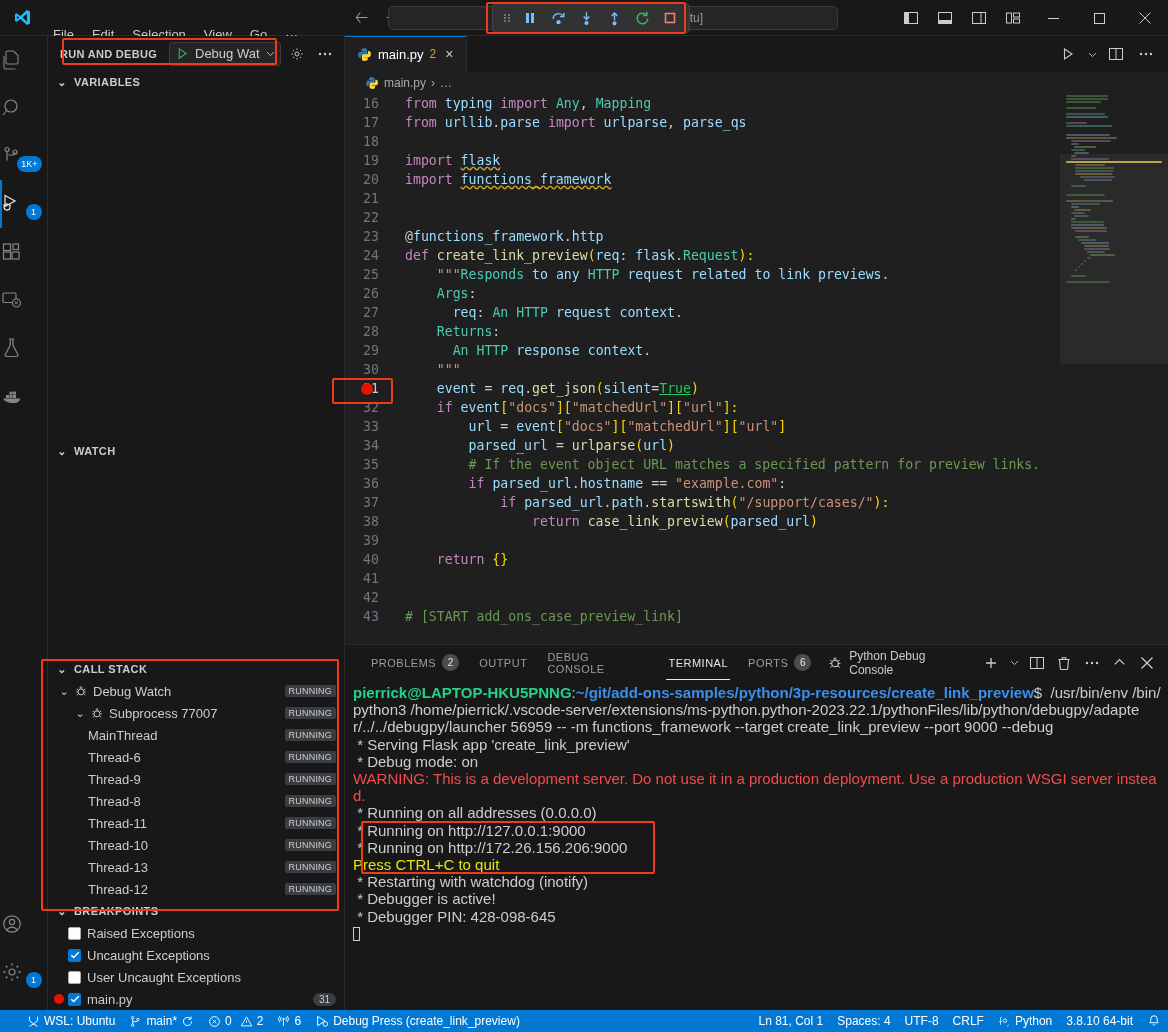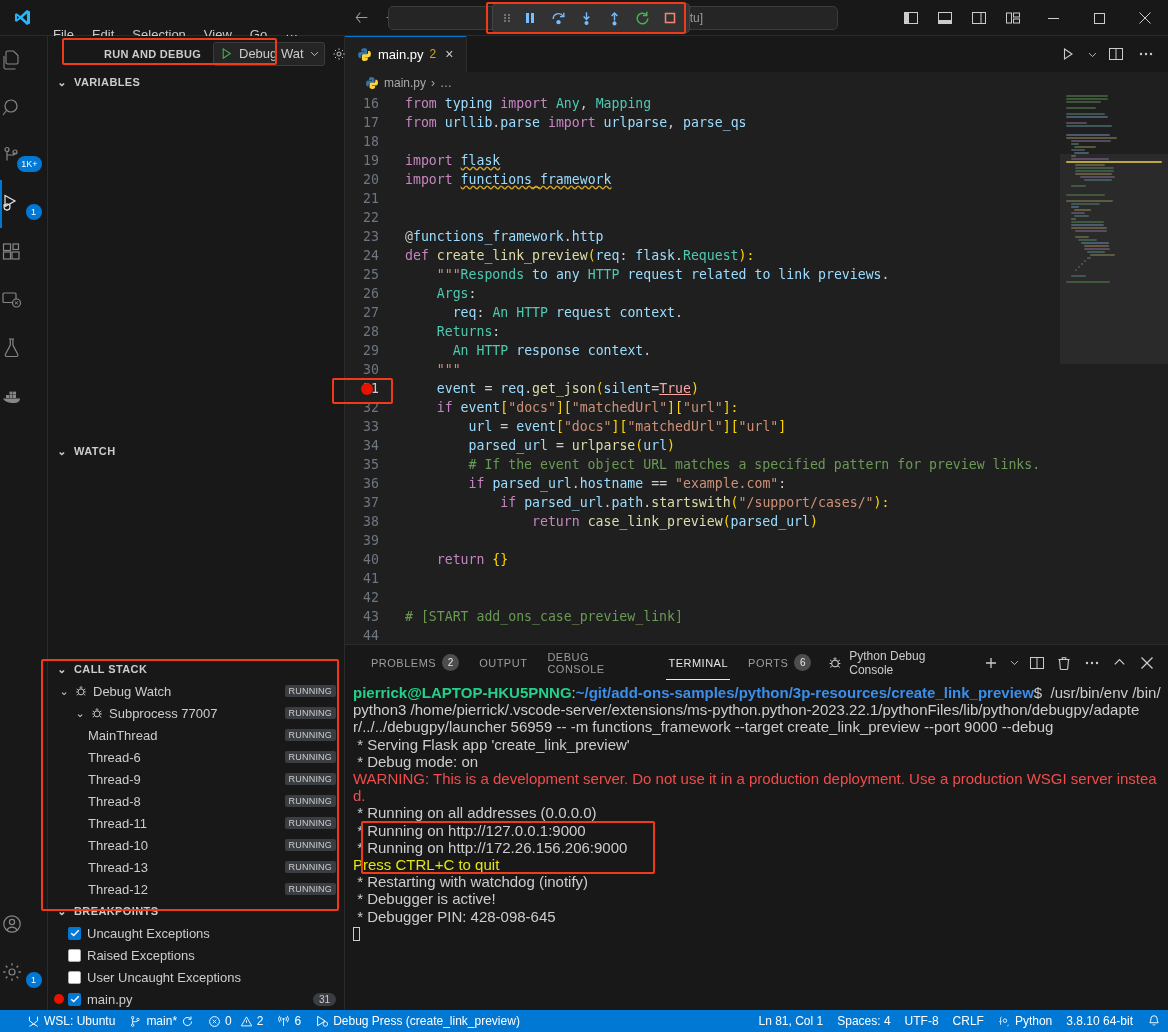--- a/index.html
+++ b/index.html
@@ -72,21 +72,21 @@
 
   
   .sidebar {
     width: 297px; background: #181818; flex: 0 0 297px;
     display: flex; flex-direction: column; border-right: 1px solid #2b2b2b; position: relative;
   }
   .sb-header {
     height: 35px; display: flex; align-items: center; padding: 0 8px 0 12px; gap: 6px;
     flex: 0 0 35px;
   }
-  .sb-title { font-size: 11px; font-weight: bold; color: #cccccc; letter-spacing: .3px; white-space: nowrap; margin-left: 44px; }
+  .sb-title { font-size: 11px; font-weight: bold; color: #cccccc; letter-spacing: .3px; white-space: nowrap; }
   .debug-launch {
     display: flex; align-items: center; gap: 5px; margin-left: 6px;
     background: #252526; border: 1px solid #3c3c3c; border-radius: 3px;
     height: 24px; padding: 0 4px 0 5px;
   }
   .launch-label { font-size: 13px; color: #cccccc; white-space: nowrap; }
   .sb-hdr-btn { width: 22px; height: 22px; display:flex;align-items:center;justify-content:center;cursor:pointer;color:#cccccc;}
 
   .section-hdr {
     height: 22px; display: flex; align-items: center; gap: 4px; padding-left: 6px;
@@ -145,21 +145,21 @@
     color: #6e7681; user-select: none;
   }
   .lnum.curr { color: #cccccc; }
   .ctext { padding-left: 4px; text-align: right; }
   .gutter-bp {
     position: absolute; width: 12px; height: 12px; border-radius: 50%;
     background: #e51400; left: 16px;
   }
   
   .k  { color: #c586c0; }  
-  .kb { color: #fca5a5; text-decoration: underline; }  
+  .kb { color: #22c55e; text-decoration: underline; }  
   .ty { color: #4ec9b0; }  
   .fn { color: #dcdcaa; }  
   .va { color: #9cdcfe; }  
   .st { color: #ce9178; }  
   .cm { color: #6a9955; }  
   .op { color: #cccccc; }
   .pn { color: #ffd700; }  
   .squig { text-decoration: underline wavy #cfa52a; text-decoration-skip-ink: none; }
 
   .minimap {
@@ -536,31 +536,31 @@
           </div>
         </div>
 
       <div class="section-hdr">
         <span class="chev">⌄</span>
         <span>BREAKPOINTS</span>
       </div>
       <div id="breakpoints">
           <div class="tree-row">
             <span style="display:inline-block;width:20px"></span>
+            <span class="cb unchecked"></span>
+            <span class="tree-label">Raised Exceptions</span>
+          </div>
+          <div class="tree-row">
+            <span style="display:inline-block;width:20px"></span>
             <span class="cb checked">
               <svg width="10" height="10" viewBox="0 0 12 12">
                 <path d="M1.5 6.2 4.4 9 10.5 2.8" stroke="#fff" stroke-width="1.8" fill="none"></path>
               </svg>
             </span>
             <span class="tree-label">Uncaught Exceptions</span>
-          </div>
-          <div class="tree-row">
-            <span style="display:inline-block;width:20px"></span>
-            <span class="cb unchecked"></span>
-            <span class="tree-label">Raised Exceptions</span>
           </div>
           <div class="tree-row">
             <span style="display:inline-block;width:20px"></span>
             <span class="cb unchecked"></span>
             <span class="tree-label">User Uncaught Exceptions</span>
           </div>
           <div class="tree-row">
             <span style="display:inline-block;width:6px"></span>
             <span class="bp-dot"></span>
             <span class="cb checked">
@@ -655,21 +655,20 @@
               <div class="cline"><span class="lnum">34</span><span class="ctext">        <span class="va">parsed_url</span> <span class="op">=</span> <span class="fn">urlparse</span><span class="pn">(</span><span class="va">url</span><span class="pn">)</span></span></div>
               <div class="cline"><span class="lnum">35</span><span class="ctext"><span class="cm">        # If the event object URL matches a specified pattern for preview links.</span></span></div>
               <div class="cline"><span class="lnum">36</span><span class="ctext">        <span class="k">if</span> <span class="va">parsed_url</span><span class="op">.</span><span class="va">hostname</span> <span class="op">==</span> <span class="st">"example.com"</span><span class="op">:</span></span></div>
               <div class="cline"><span class="lnum">37</span><span class="ctext">            <span class="k">if</span> <span class="va">parsed_url</span><span class="op">.</span><span class="va">path</span><span class="op">.</span><span class="fn">startswith</span><span class="pn">(</span><span class="st">"/support/cases/"</span><span class="pn">):</span></span></div>
               <div class="cline"><span class="lnum">38</span><span class="ctext">                <span class="k">return</span> <span class="fn">case_link_preview</span><span class="pn">(</span><span class="va">parsed_url</span><span class="pn">)</span></span></div>
               <div class="cline"><span class="lnum">39</span><span class="ctext"></span></div>
               <div class="cline"><span class="lnum">40</span><span class="ctext">    <span class="k">return</span> <span class="pn">{}</span></span></div>
               <div class="cline"><span class="lnum">41</span><span class="ctext"></span></div>
               <div class="cline"><span class="lnum">42</span><span class="ctext"></span></div>
               <div class="cline"><span class="lnum">43</span><span class="ctext"><span class="cm"># [START add_ons_case_preview_link]</span></span></div>
-              <div class="cline"><span class="lnum">44</span><span class="ctext"></span></div>
             </div>
         </div>
         <div class="minimap" id="minimap">
           <div class="mm-slider" style="top:60px;height:210px"></div>
         <div class="mm-line" style="width: 42px; margin-left: 6px; background: rgb(74, 107, 68); opacity: 0.72;"></div>
             <div class="mm-line" style="width: 42px; margin-left: 6px; background: rgb(74, 107, 68); opacity: 0.72;"></div>
             <div class="mm-line" style="width: 35px; margin-left: 6px; background: rgb(74, 107, 68); opacity: 0.72;"></div>
             <div class="mm-line" style="width: 0px; margin-left: 6px; background: rgb(107, 90, 122); opacity: 0;"></div>
             <div class="mm-line" style="width: 29.75px; margin-left: 6px; background: rgb(74, 107, 68); opacity: 0.72;"></div>
             <div class="mm-line" style="width: 0px; margin-left: 6px; background: rgb(111, 111, 74); opacity: 0;"></div>

